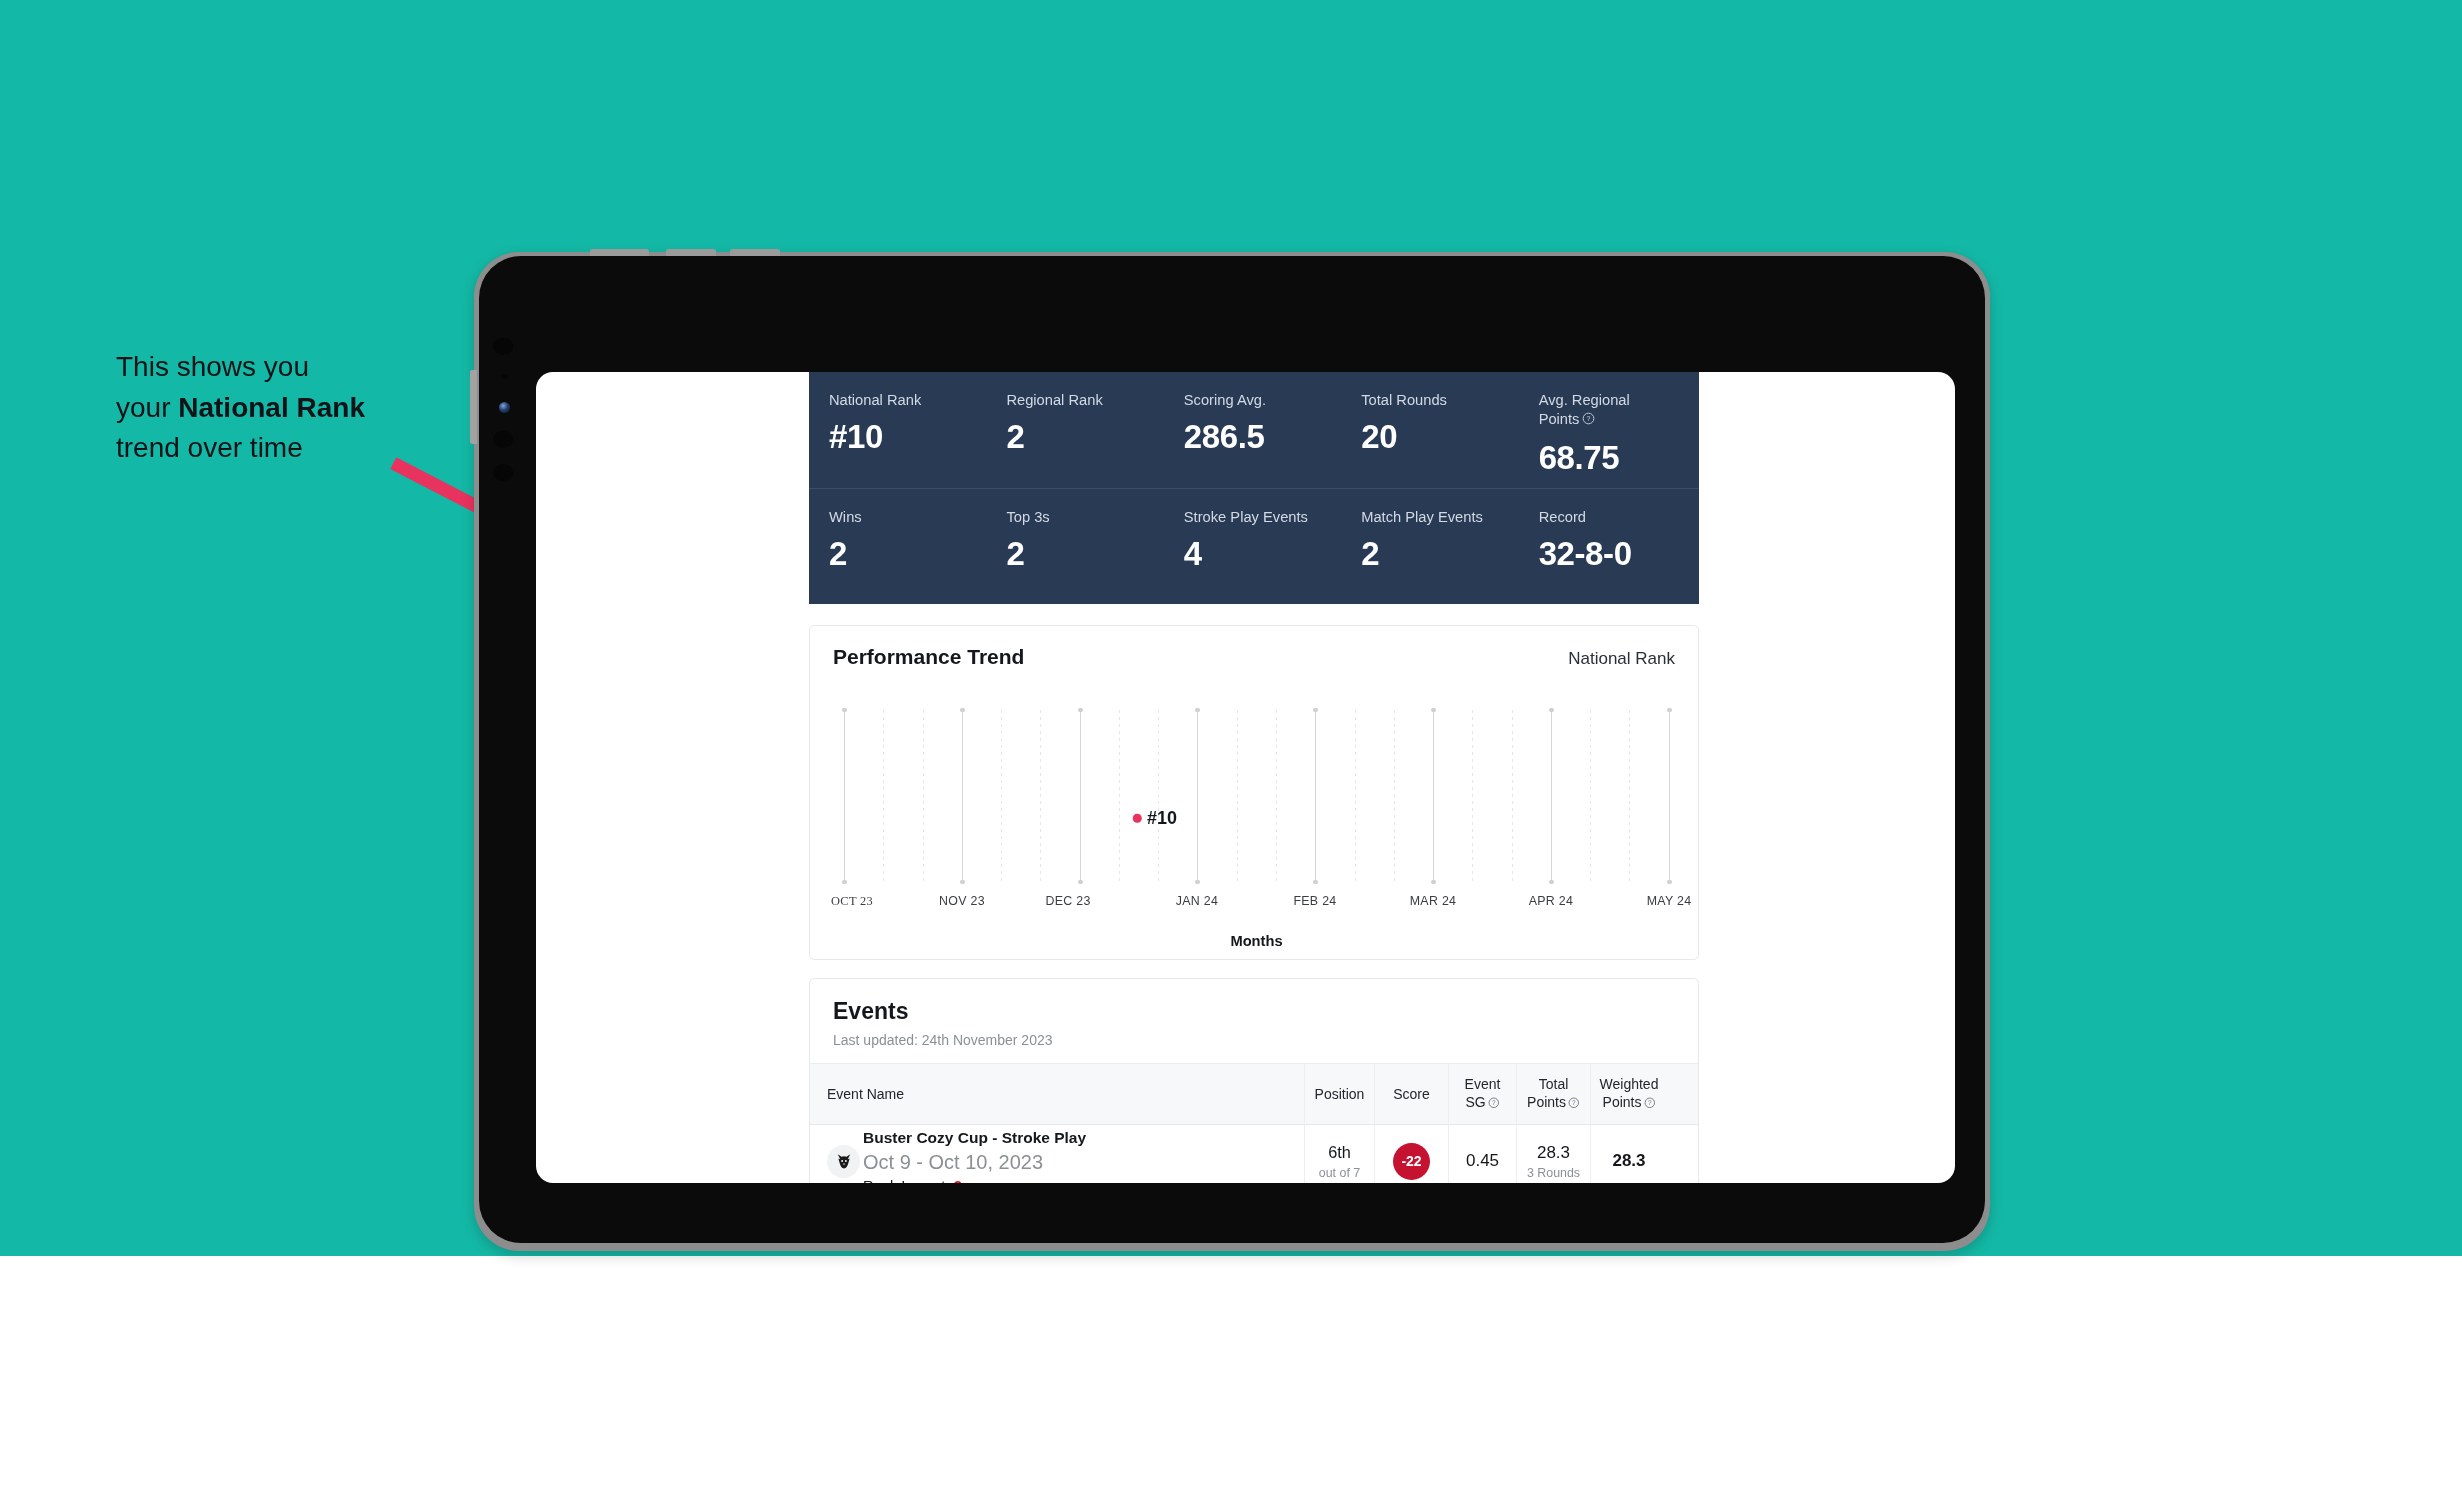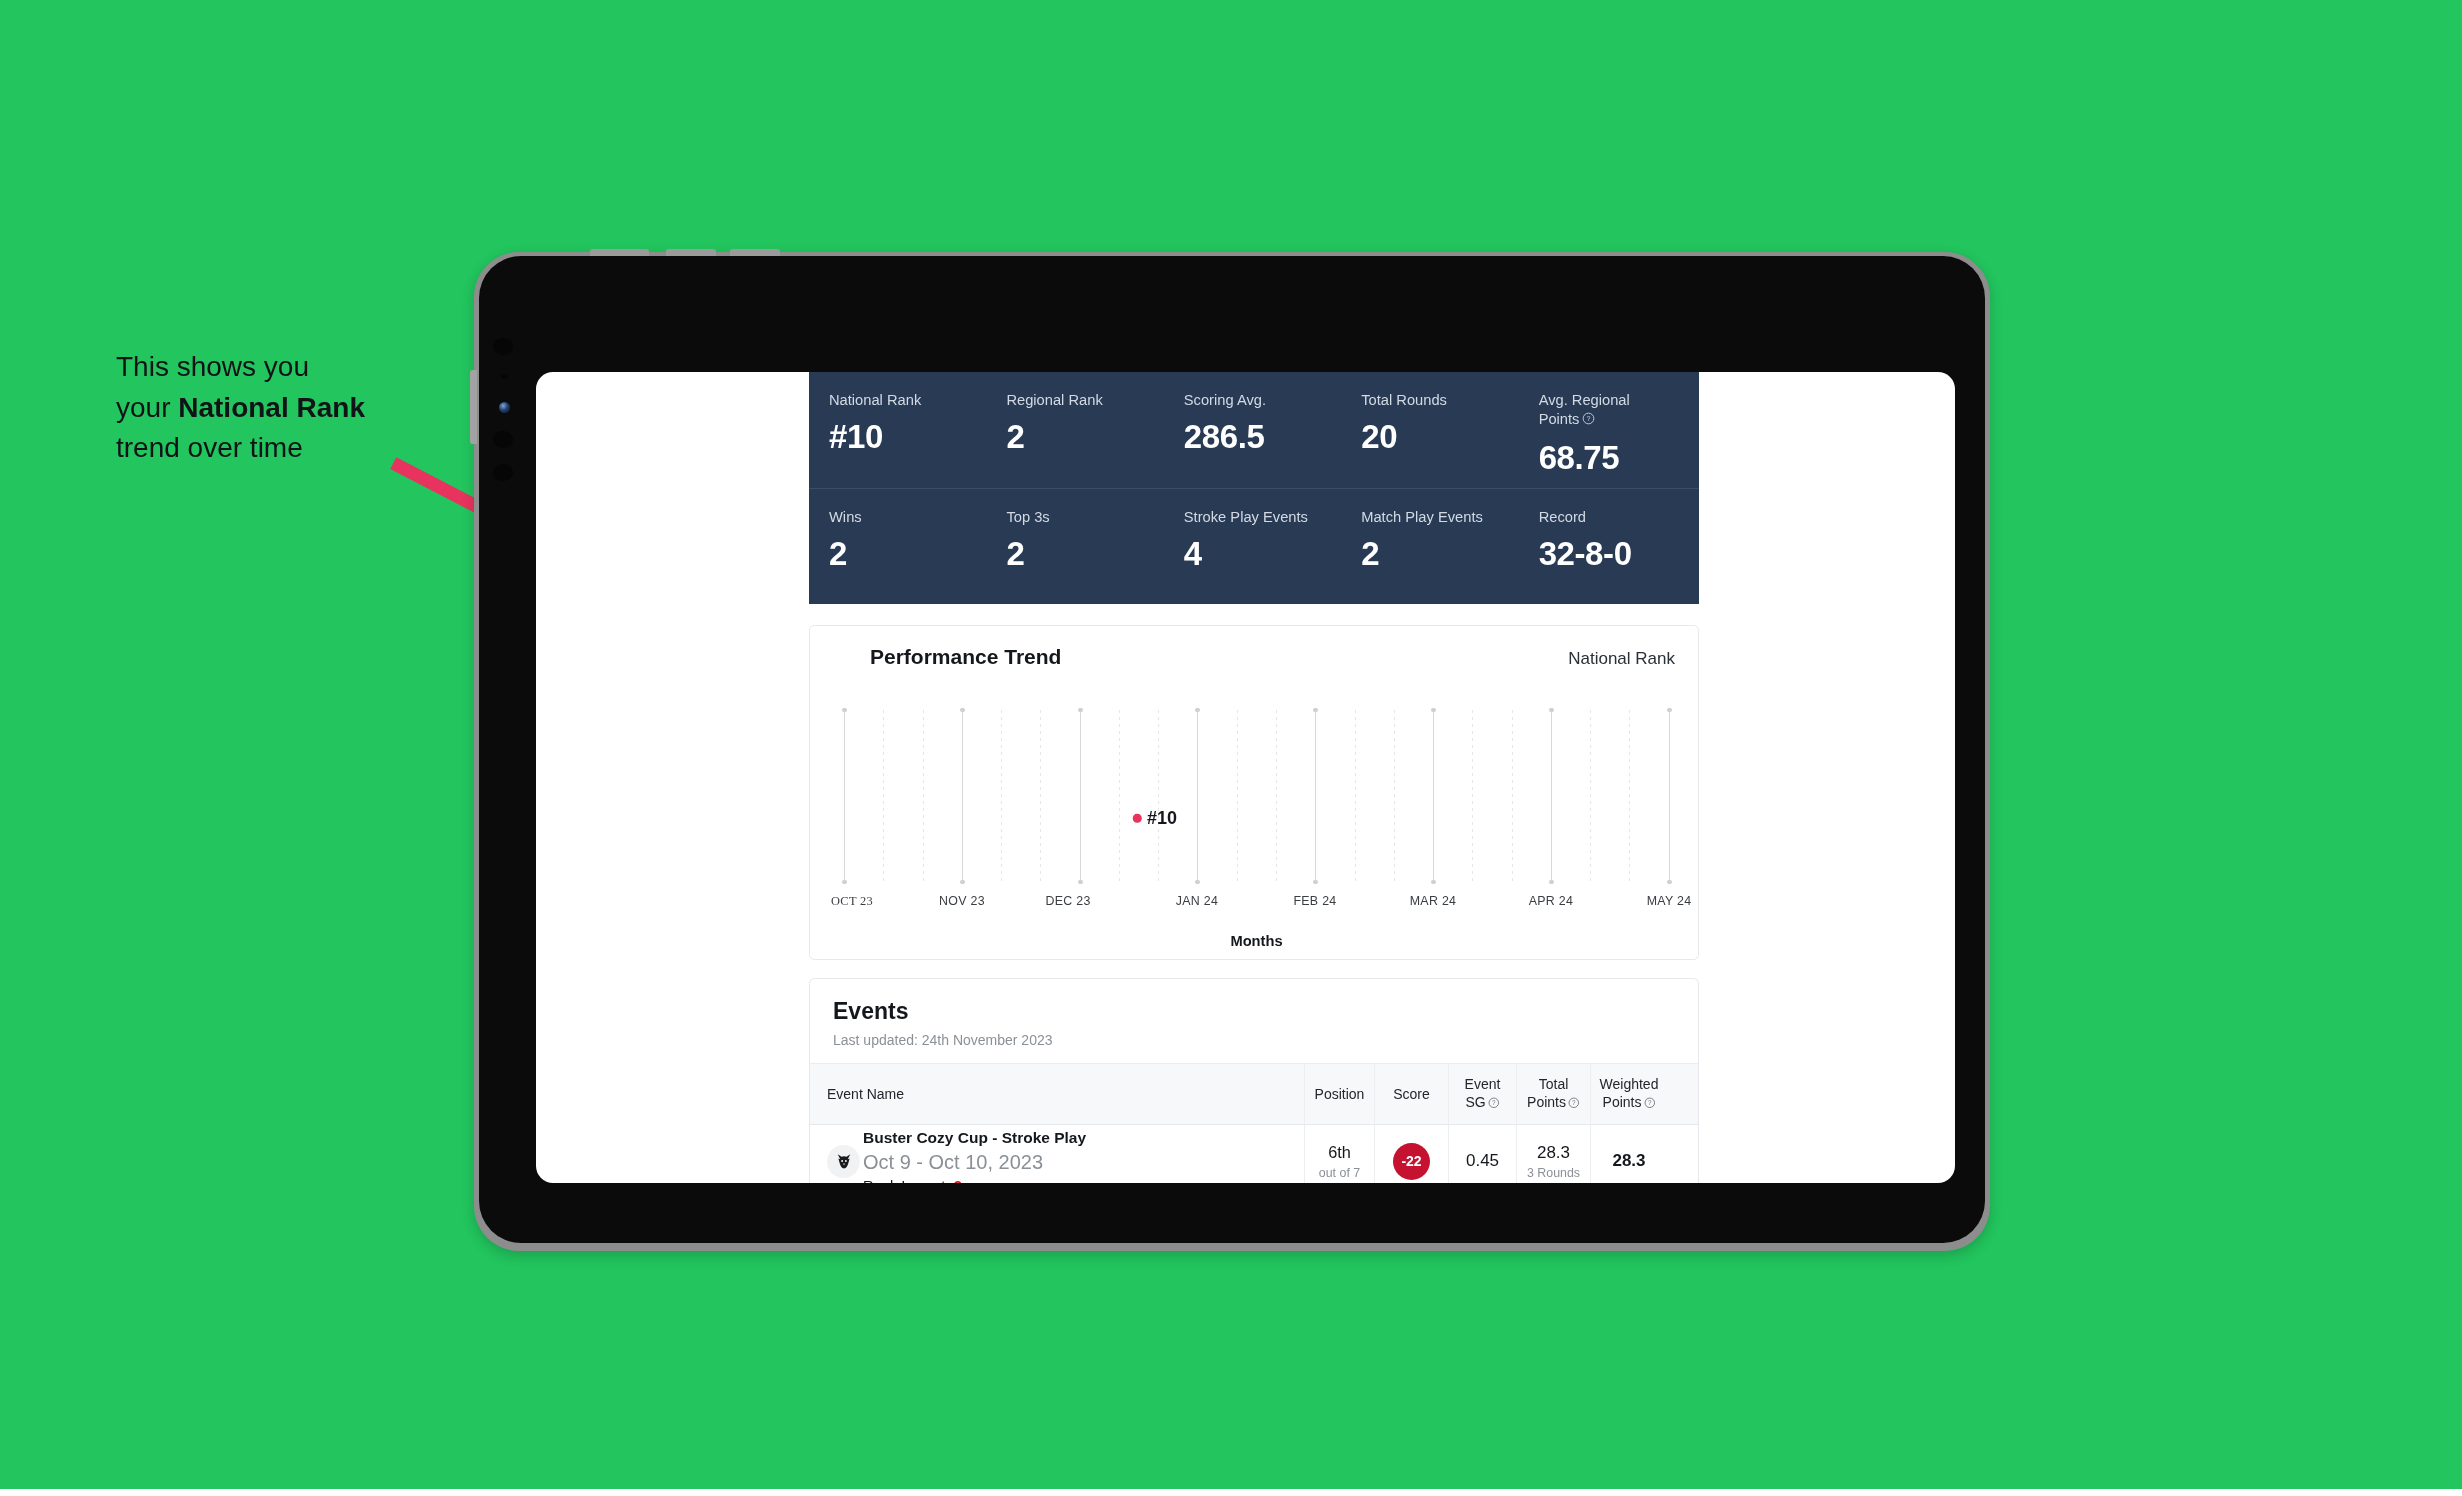--- a/index.html
+++ b/index.html
@@ -2,21 +2,21 @@
 <html style="font-size:12.4px"><head>
 <meta charset="utf-8">
 <style>
   * { box-sizing: border-box; margin: 0; padding: 0; }
   html, body {
     width: 2462px; height: 1496px;
     background: #ffffff;
     font-family: "Liberation Sans", sans-serif;
     overflow: hidden;
   }
-  #stage { position: relative; width: 2462px; height: 1489px; background: #22c55e; }
+  #stage { position: relative; width: 2462px; height: 1256px; background: #14b8a6; }
 
   
   .annotation {
     position: absolute; left: 116px; top: 347px; width: 310px;
     font-size: 28px; line-height: 1.45; color: #111317;
     font-family: "Liberation Sans", sans-serif;
   }
   .annotation b { font-weight: 700; }
 
   .arrow-svg { position: absolute; left: 0; top: 0; width: 2462px; height: 1496px;
@@ -76,21 +76,21 @@
     position: absolute; background: #fff;
     border: 0.8px solid #e6e8eb; border-radius: 5.4px;
   }
 
   
   .chart-card { left: 273px; top: 253px; width: 890px; height: 335px; }
   .chart-head {
     display: flex; align-items: baseline; justify-content: space-between;
     padding: 19.4px 23px 0 23px;
   }
-  .chart-title { font-size: 21px; font-weight: 700; color: #14171c; margin-left: 37px; }
+  .chart-title { font-size: 21px; font-weight: 700; color: #14171c; }
   .chart-series-label { font-size: 17px; color: #2b2f36; font-weight: 400; }
 
   .plot {
     position: absolute; left: 34px; top: 84px;
     width: 825px; height: 172px;
   }
   .gl-major { position: absolute; top: 0; bottom: 0; width: 0.8px; background: #d7d7d7; }
   .gl-major::before, .gl-major::after {
     content: ""; position: absolute; left: -1.9px; width: 4.6px; height: 4.6px;
     border-radius: 50%; background: #cfcfcf;

